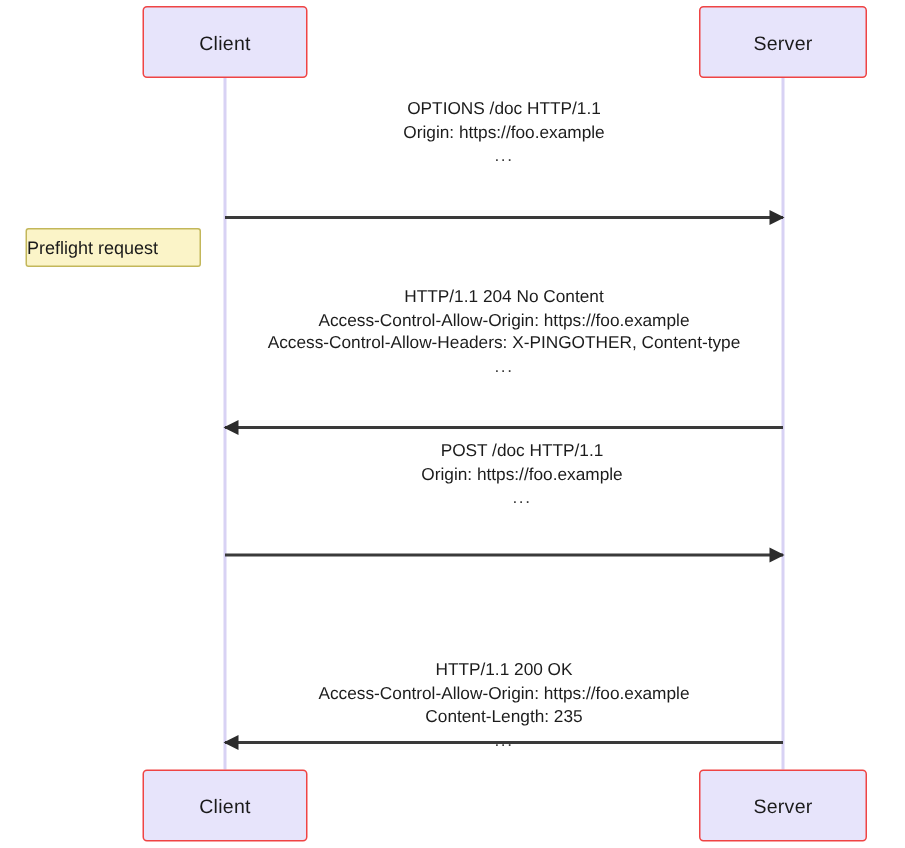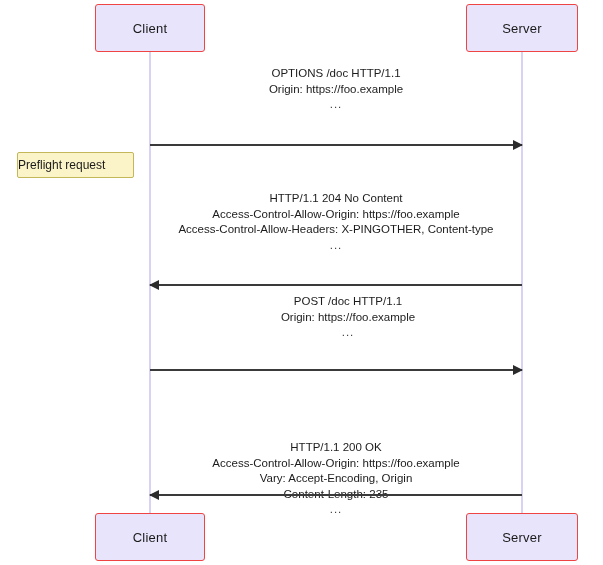--- a/index.html
+++ b/index.html
@@ -147,21 +147,20 @@
     <span class="line">POST /doc HTTP/1.1</span>
     <span class="line">Origin: https://foo.example</span>
     <span class="ellipsis">...</span>
   </div>
   <div class="arrow to-right" style="top:369px;"></div>
 
 
   <div class="msg-text" style="top:417px;margin-top:23px;">
     <span class="line">HTTP/1.1 200 OK</span>
     <span class="line">Access-Control-Allow-Origin: https://foo.example</span>
-    <span class="line">Vary: Accept-Encoding, Origin</span>
     <span class="line">Content-Length: 235</span>
     <span class="ellipsis">...</span>
   </div>
   <div class="arrow to-left" style="top:494px;"></div>
 
   <div class="participant p-client-bot">
     <span>Client</span>
   </div>
   <div class="participant p-server-bot">
     <span>Server</span>

